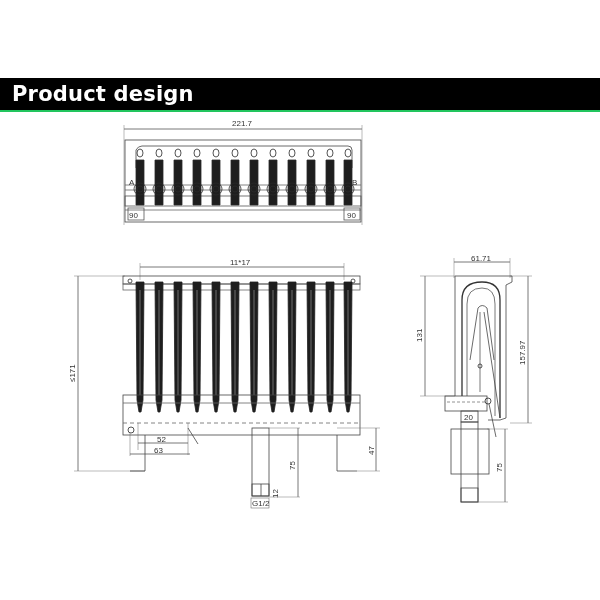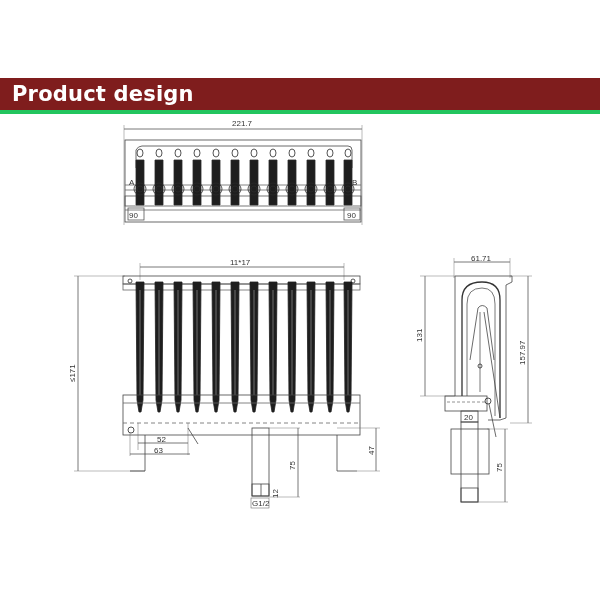--- a/index.html
+++ b/index.html
@@ -1,19 +1,19 @@
 <!DOCTYPE html>
 <html><head>
 <meta charset="utf-8">
 <style>
   html, body { margin: 0; padding: 0; background: #ffffff; }
   body { width: 600px; height: 600px; position: relative; overflow: hidden;
          font-family: "DejaVu Sans", sans-serif; }
   .banner { position: absolute; left: 0; top: 78px; width: 600px; height: 32px;
-            background: #7f1d1d; border-bottom: 4px solid #22c55e; }
+            background: #000000; border-bottom: 2px solid #22c55e; }
   .banner-title { position: absolute; left: 12px; top: 2px; color: #ffffff;
                   font-family: "DejaVu Sans", sans-serif; font-size: 21px;
                   font-weight: bold; letter-spacing: 0.2px; line-height: 28px; }
   svg.drawing { position: absolute; left: 0; top: 0; }
   .dim { font-family: "Liberation Sans", sans-serif; font-size: 8px; fill: #333; }
 </style>
 </head>
 <body>
 
 <div class="banner">

